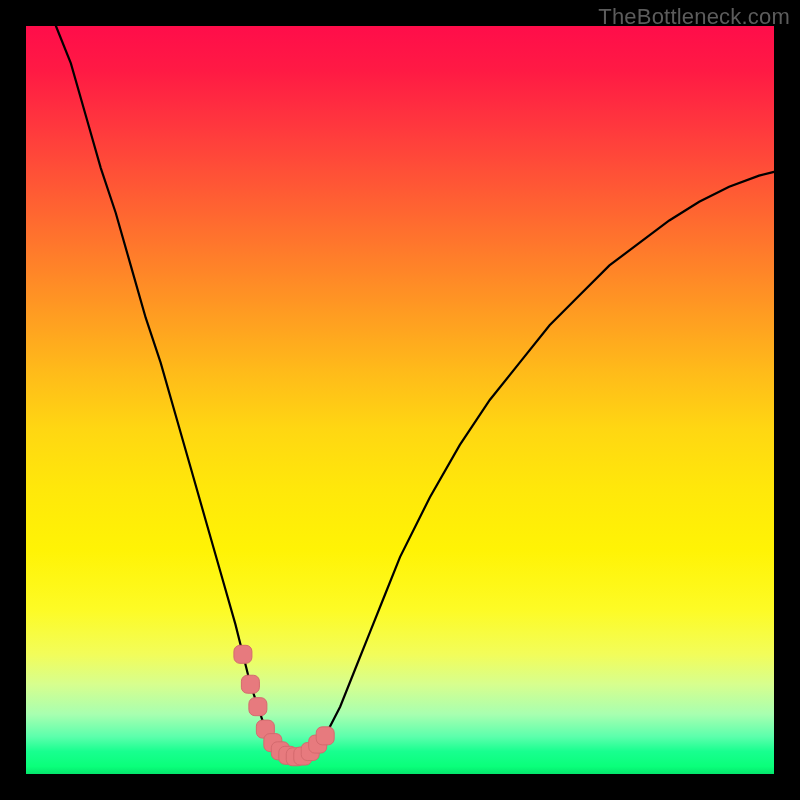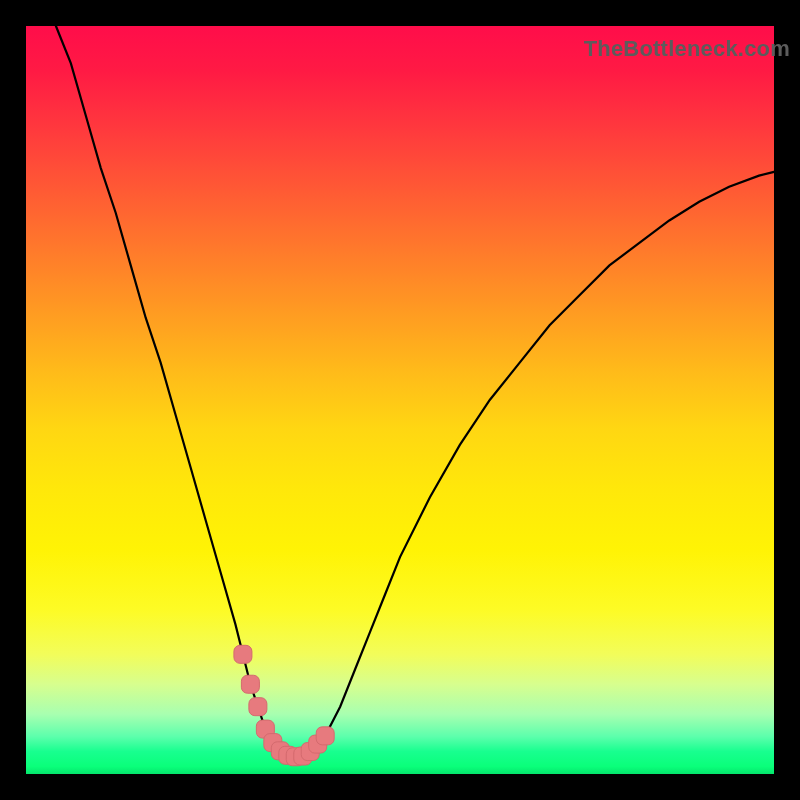--- a/index.html
+++ b/index.html
@@ -46,24 +46,23 @@
       #0aff7a 99%,
       #04e56c 100%
     );
   }
   .attribution {
     position: absolute;
     top: 4px;
     right: 10px;
     color: #5c5c5c;
     font-size: 22px;
-    font-weight: 700;
+    font-weight: 400;
     letter-spacing: 0.2px;
     user-select: none;
-    margin-top: 32px;
   }
   svg.curve {
     position: absolute;
     top: 0;
     left: 0;
     width: 748px;
     height: 748px;
     overflow: visible;
   }
 </style>

